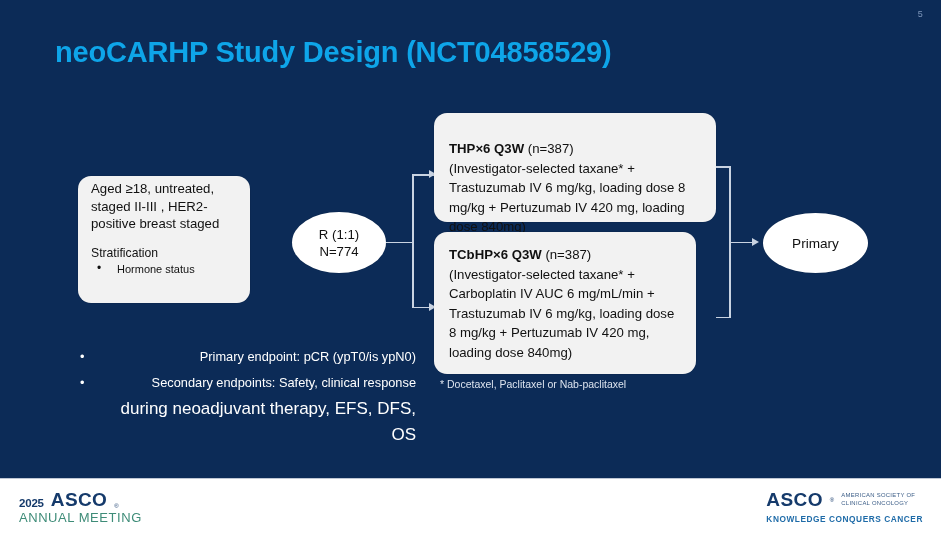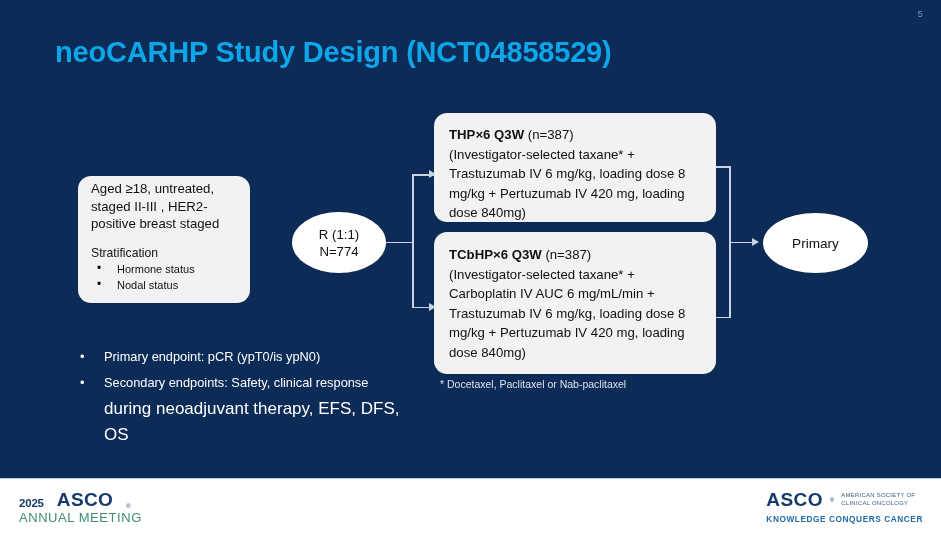--- a/index.html
+++ b/index.html
@@ -29,22 +29,22 @@
     box-shadow:0 0 0 .5px rgba(0,0,0,.10);
   }
 
   #elig{left:78px;top:176px;width:172px;height:127px;padding:4px 12px 0 13px;}
   #elig .line{font-size:13.2px;line-height:17.5px;}
   #elig .strat{font-size:12.2px;line-height:16px;margin-top:12px;}
   #elig ul{margin:0;padding:0;list-style:none;}
   #elig li{font-size:11px;line-height:16px;position:relative;padding-left:26px;}
   #elig li:before{content:"•";position:absolute;left:6px;top:-1px;font-size:12px;}
 
-  #armA{left:434px;top:113px;width:282px;height:109px;padding:12px 14px 0 15px;}
-  #armB{left:434px;top:232px;width:282px;height:142px;padding:13px 14px 0 15px;}
+  #armA{left:434px;top:113px;width:282px;height:109px;padding:26px 14px 0 15px;}
+  #armB{left:434px;top:232px;width:262px;height:142px;padding:13px 14px 0 15px;}
   .armtxt{font-size:13.2px;line-height:19.6px;}
   .armtxt b{font-weight:bold;}
 
   
   .ell{
     position:absolute;background:#FFFFFF;border-radius:50%;
     color:#111111;display:flex;align-items:center;justify-content:center;
     flex-direction:column;text-align:center;
     box-shadow:0 0 0 .5px rgba(0,0,0,.10);
   }
@@ -74,33 +74,33 @@
   #ar-dn{left:429px;top:302.7px;}
   #ar-sg{left:752px;top:237.6px;}
 
   
   .footnote{
     position:absolute;left:440px;top:378px;
     color:#DCE3EE;font-size:10.5px;
   }
 
   
-  #endpoints{position:absolute;left:76px;top:344px;width:340px;color:#FFFFFF;}
+  #endpoints{position:absolute;left:76px;top:344px;width:340px;color:#FFFFFF;text-align:right;}
   #endpoints .bl{position:relative;padding-left:28px;font-size:12.8px;line-height:26px;}
   #endpoints .bl:before{content:"•";position:absolute;left:4px;top:0;}
   #endpoints .cont{padding-left:28px;font-size:17px;line-height:26px;}
 
   
   #footer{
     position:absolute;left:0;bottom:0;width:941px;height:57px;background:#FFFFFF;
   }
   #footer .rule{position:absolute;left:0;top:0;width:941px;height:1px;background:#BFC7D4;}
 
   #asco-annual{position:absolute;left:19px;top:12px;line-height:1;}
-  #asco-annual .l1{display:flex;align-items:flex-end;gap:13px;}
+  #asco-annual .l1{display:flex;align-items:flex-end;gap:7px;}
   #asco-annual .yr{font-size:11.5px;color:#153A6B;font-weight:bold;letter-spacing:-.2px;}
   #asco-annual .ac{font-size:19px;color:#153A6B;font-weight:bold;letter-spacing:.4px;}
   #asco-annual .tm{font-size:6px;color:#153A6B;vertical-align:super;}
   #asco-annual .l2{font-size:13px;color:#3E8C78;letter-spacing:.55px;margin-top:2px;}
 
   #asco-right{position:absolute;right:18px;top:11px;text-align:left;}
   #asco-right .top{display:flex;align-items:center;gap:7px;}
   #asco-right .big{font-size:19px;color:#153A6B;font-weight:bold;letter-spacing:.4px;}
   #asco-right .reg{font-size:6px;color:#153A6B;vertical-align:super;}
   #asco-right .sub{font-size:5.9px;color:#3A5C86;line-height:7.6px;letter-spacing:.3px;}
@@ -115,21 +115,20 @@
 
   <div class="slide-title">neoCARHP Study Design (NCT04858529)</div>
 
   <div class="rbox" id="elig">
     <div class="line">Aged ≥18, untreated,</div>
     <div class="line">staged II-III , HER2-</div>
     <div class="line">positive breast staged</div>
     <div class="strat">Stratification</div>
     <ul>
       <li>Hormone status</li>
-      <li>Nodal status</li>
     </ul>
   </div>
 
   <div class="ell" id="rand">
     <span>R (1:1)</span>
     <span>N=774</span>
   </div>
 
   <div class="conn connstub"></div>
   <div class="conn connvert"></div>

